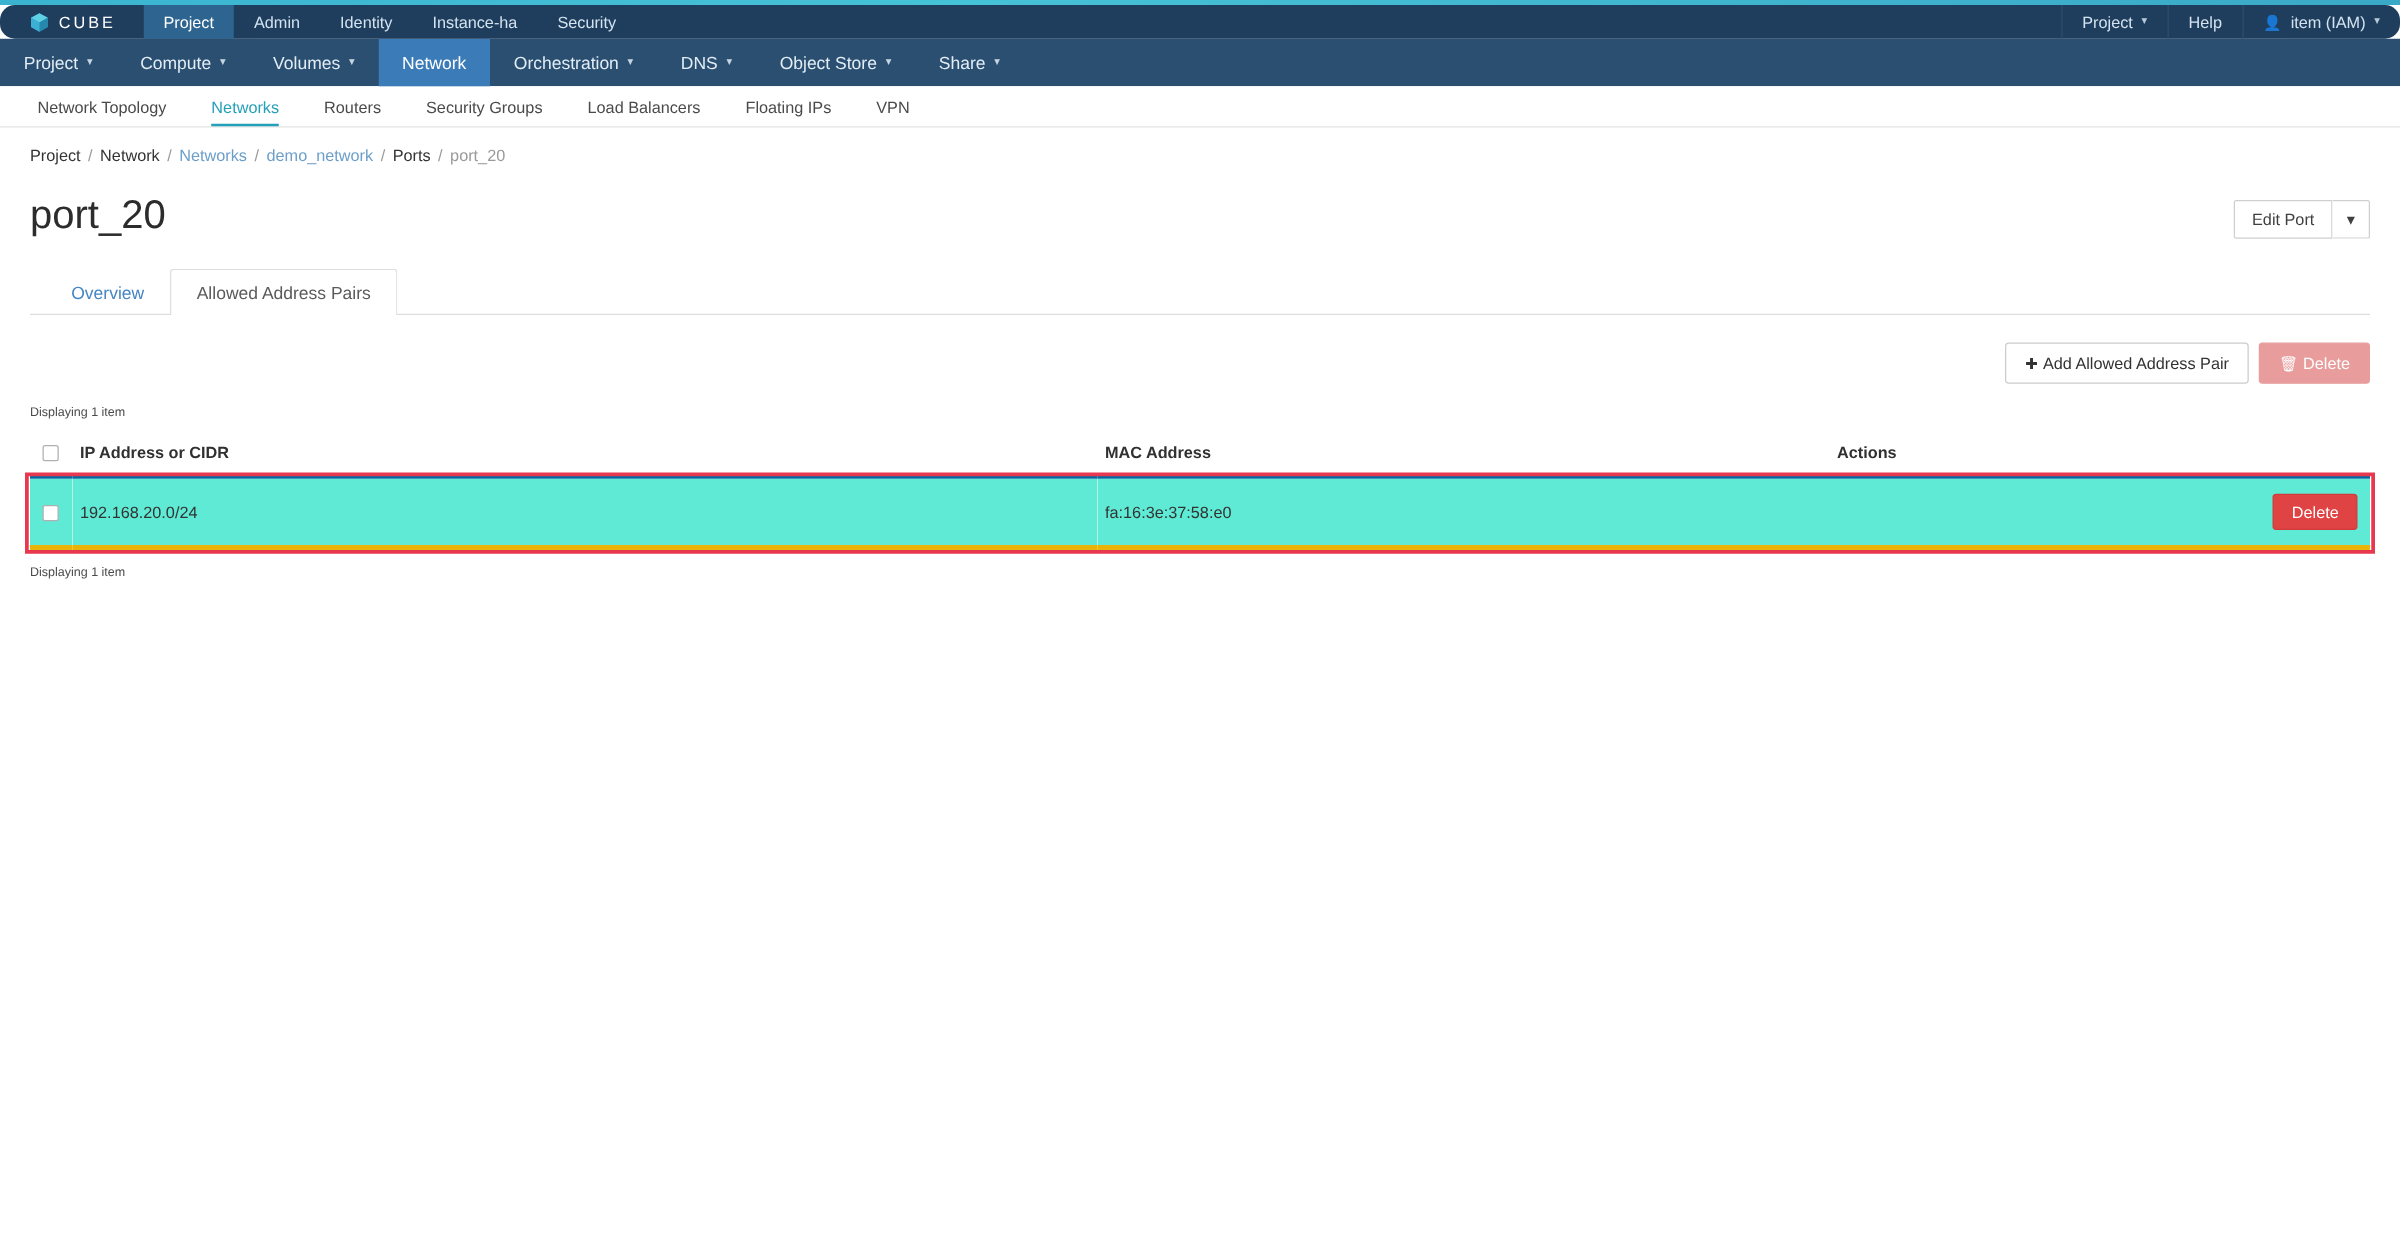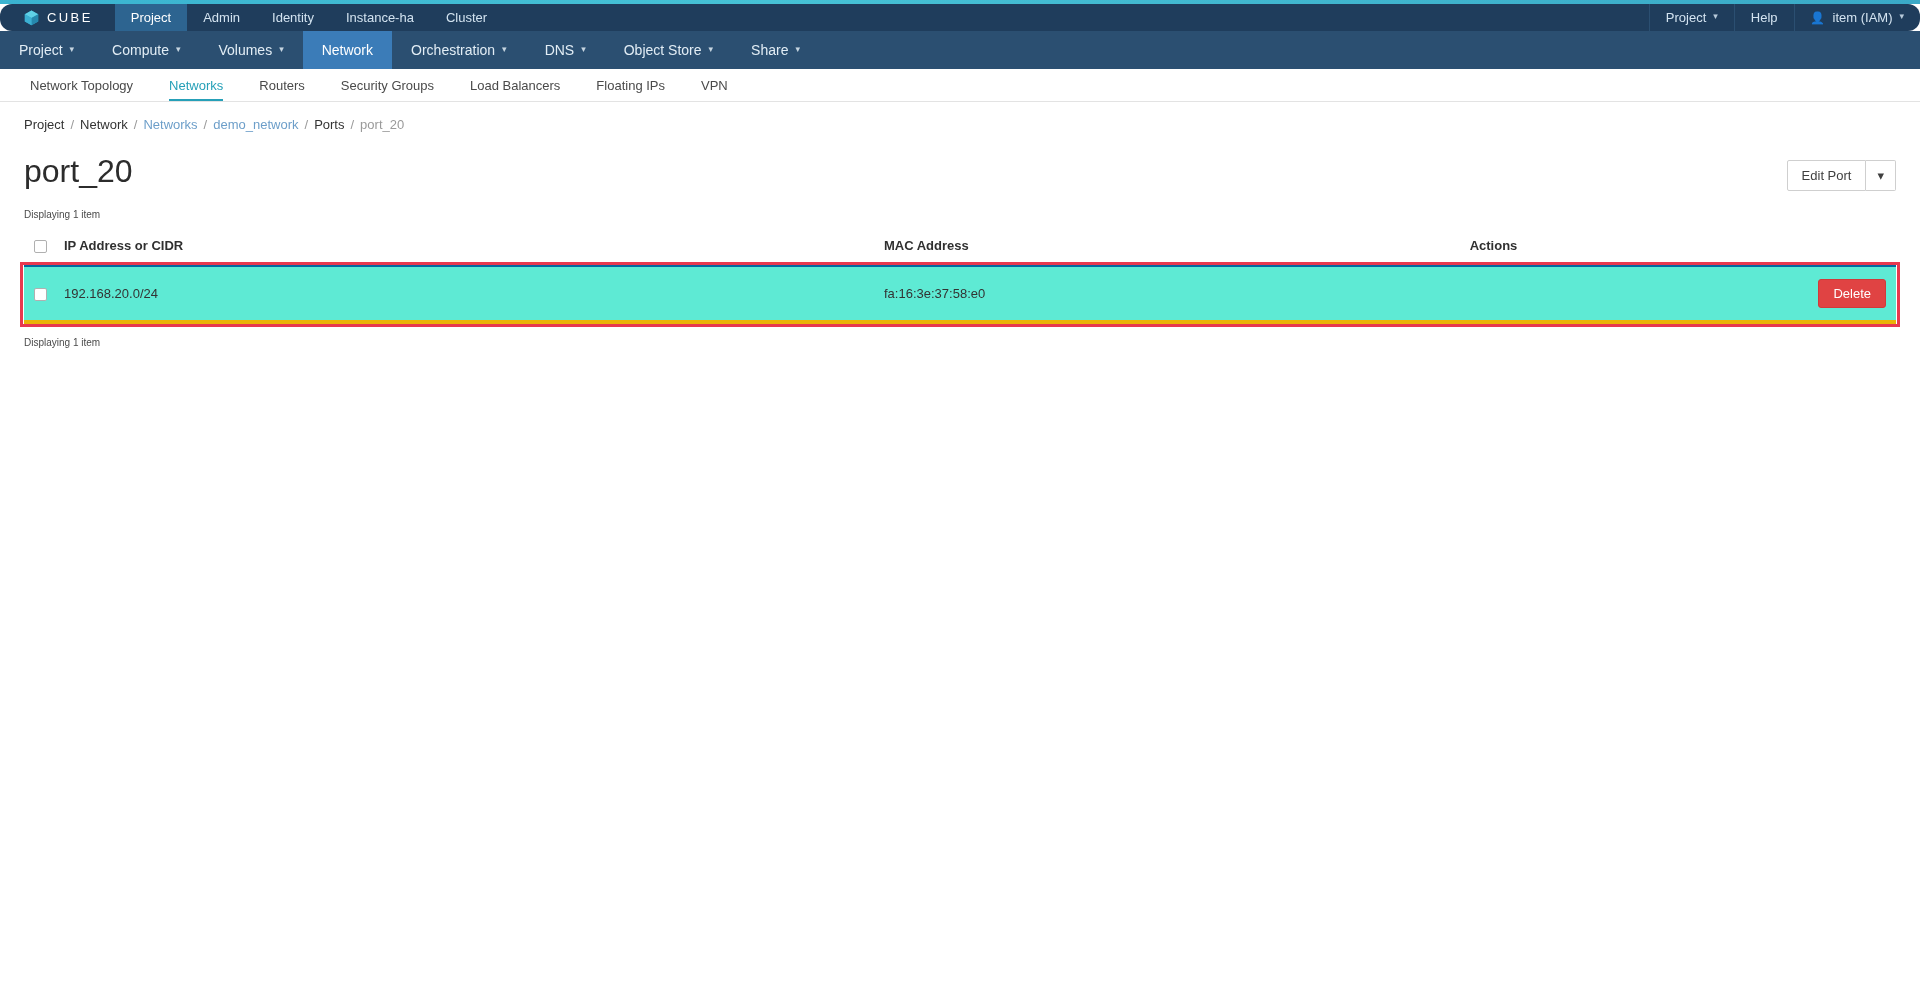--- a/index.html
+++ b/index.html
@@ -320,21 +320,21 @@
     <div class="topbar-item">
         <span>Admin</span>
       </div>
     <div class="topbar-item">
         <span>Identity</span>
       </div>
     <div class="topbar-item">
         <span>Instance-ha</span>
       </div>
     <div class="topbar-item">
-        <span>Cluster</span>
+        <span>Security</span>
       </div>
   </div>
 
   <div class="topbar-right">
     <div class="topbar-item">
       <span>Project</span>
       <span class="caret-down">▾</span>
     </div>
     <div class="topbar-item">
       <span>Help</span>
@@ -424,21 +424,33 @@
   <div class="page-head">
     <h1 class="page-title">port_20</h1>
     <div class="btn-group">
       <button class="btn">Edit Port</button>
       <button class="btn btn-split">
         <span>▾</span>
       </button>
     </div>
   </div>
 
-
+  <div class="tabs">
+    <div class="tab"><span>Overview</span></div>
+    <div class="tab active"><span>Allowed Address Pairs</span></div>
+  </div>
+
+  <div class="table-toolbar">
+    <button class="btn-plain">
+      <span class="glyph">✚</span><span>Add Allowed Address Pair</span>
+    </button>
+    <button class="btn-danger-disabled" disabled="">
+      <span class="glyph">🗑</span><span>Delete</span>
+    </button>
+  </div>
 
   <div class="count-label">Displaying 1 item</div>
 
   <div class="row-highlight-wrap" style="position:relative;">
     <table class="aap">
       <thead>
         <tr>
           <th class="col-check">
             <input type="checkbox" class="cb" style="">
           </th>

